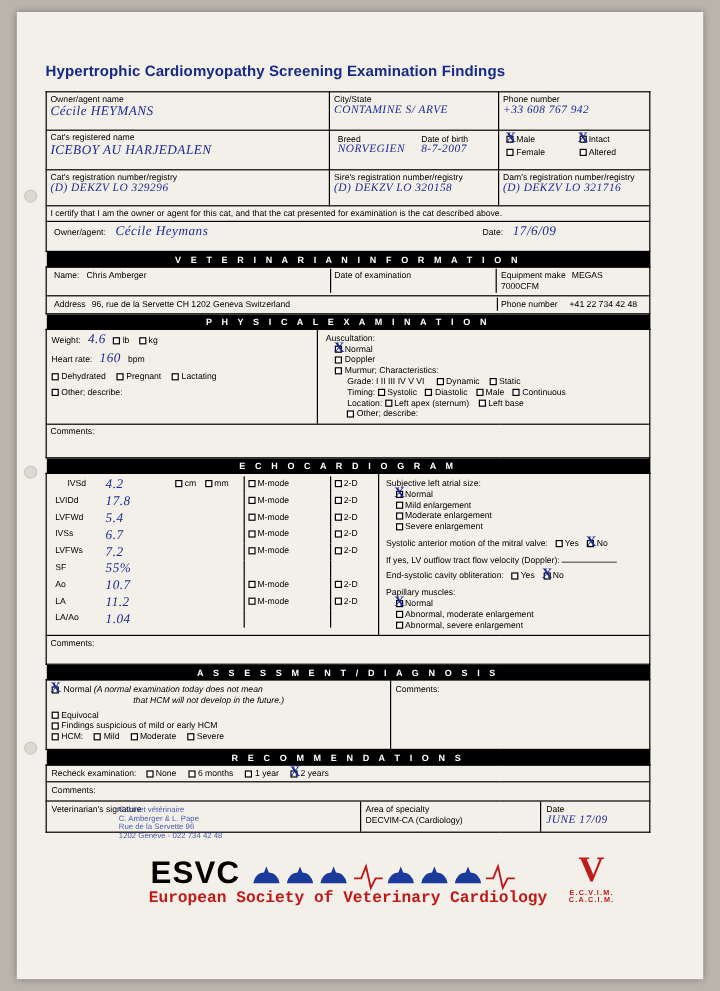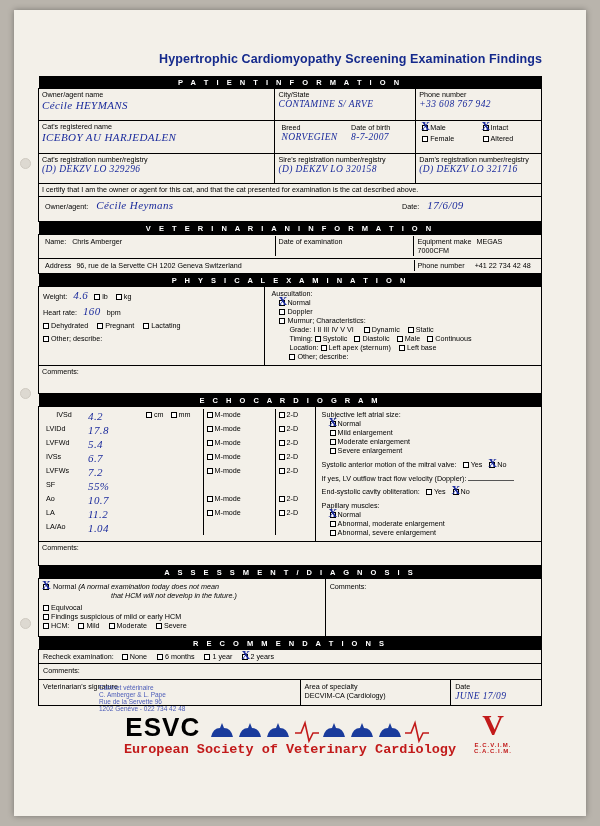--- a/index.html
+++ b/index.html
@@ -24,21 +24,21 @@
     position:absolute; left:6px; width:11px; height:11px;
     border-radius:50%; background:#ddd9d1;
     border:1px solid #cfcac1;
   }
   #form {
     position:absolute;
     left:38px; top:52px;
     width:504px;
   }
   .title {
-    text-align:right;
+    text-align:left;
     color:#152a8c;
     font-weight:bold;
     font-size:12.5px;
     letter-spacing:.1px;
     margin-bottom:10px;
   }
   table.frm { border-collapse:collapse; width:100%; }
   .bar {
     background:#000; color:#fff; text-align:center;
     font-size:7.5px; font-weight:bold; letter-spacing:3px;
@@ -100,23 +100,20 @@
   <div class="hole" style="top:608px"></div>
 </div>
 
 <div id="form">
 
   <div class="title">Hypertrophic Cardiomyopathy Screening Examination Findings</div>
 
   <table class="frm">
 
     <tbody>
-        <tr>
-          <td colspan="3" class="bar">P A T I E N T   I N F O R M A T I O N</td>
-        </tr>
     <tr>
       <td class="cell" style="width:47%">
         <span class="lbl">Owner/agent name</span>
         <div class="hand">Cécile HEYMANS</div>
       </td>
       <td class="cell" style="width:28%">
         <span class="lbl">City/State</span>
         <div class="hand sm">CONTAMINE S/ ARVE</div>
       </td>
       <td class="cell" style="width:25%">

